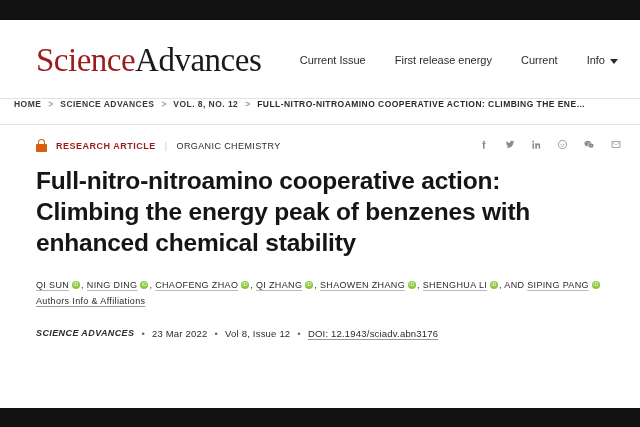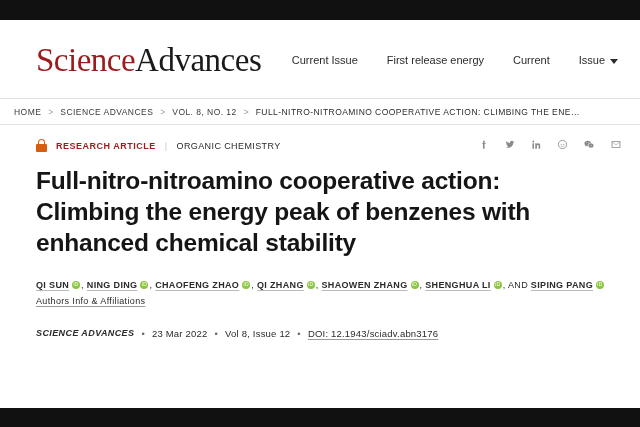--- a/index.html
+++ b/index.html
@@ -72,24 +72,24 @@
     position: relative;
     top: 1px;
   }
 
   
   .crumb-bar {
     border-top: 1px solid #e2e2e2;
     border-bottom: 1px solid #e2e2e2;
     height: 27px;
     display: flex;
-    align-items: center;
     padding: 0 10px 0 14px;
     box-sizing: border-box;
     overflow: hidden;
+    font-weight: bold;
   }
   .crumb {
     font-size: 8.5px;
     letter-spacing: 0.45px;
     color: #3a3a3a;
     white-space: nowrap;
     text-transform: uppercase;
   }
   .crumb.link {
     cursor: pointer;
@@ -196,21 +196,20 @@
     color: #2b2b2b;
     letter-spacing: 0.35px;
   }
   .author {
     text-transform: uppercase;
     text-decoration: underline;
     text-decoration-color: #b9b9b9;
     text-underline-offset: 2px;
     cursor: pointer;
     white-space: nowrap;
-    font-weight: bold;
   }
   .orcid {
     display: inline-block;
     width: 8px;
     height: 8px;
     border-radius: 50%;
     background: #8cc63e;
     position: relative;
     top: 1px;
     margin: 0 1px 0 3px;
@@ -274,21 +273,21 @@
 
   <div class="masthead">
     <div class="logo">
       <span class="sci">Science</span><span class="adv">Advances</span>
     </div>
     <div class="topnav">
       <span class="item">Current Issue</span>
       <span class="item">First release energy</span>
       <span class="item">Current</span>
       <span class="about-wrap">
-        <span class="item">Issue</span>
+        <span class="item">Info</span>
         <span class="caret"></span>
       </span>
     </div>
   </div>
 
   <div class="crumb-bar">
     <span class="crumb link">HOME</span>
     <span class="crumb-sep">&gt;</span>
     <span class="crumb link">SCIENCE ADVANCES</span>
     <span class="crumb-sep">&gt;</span>

